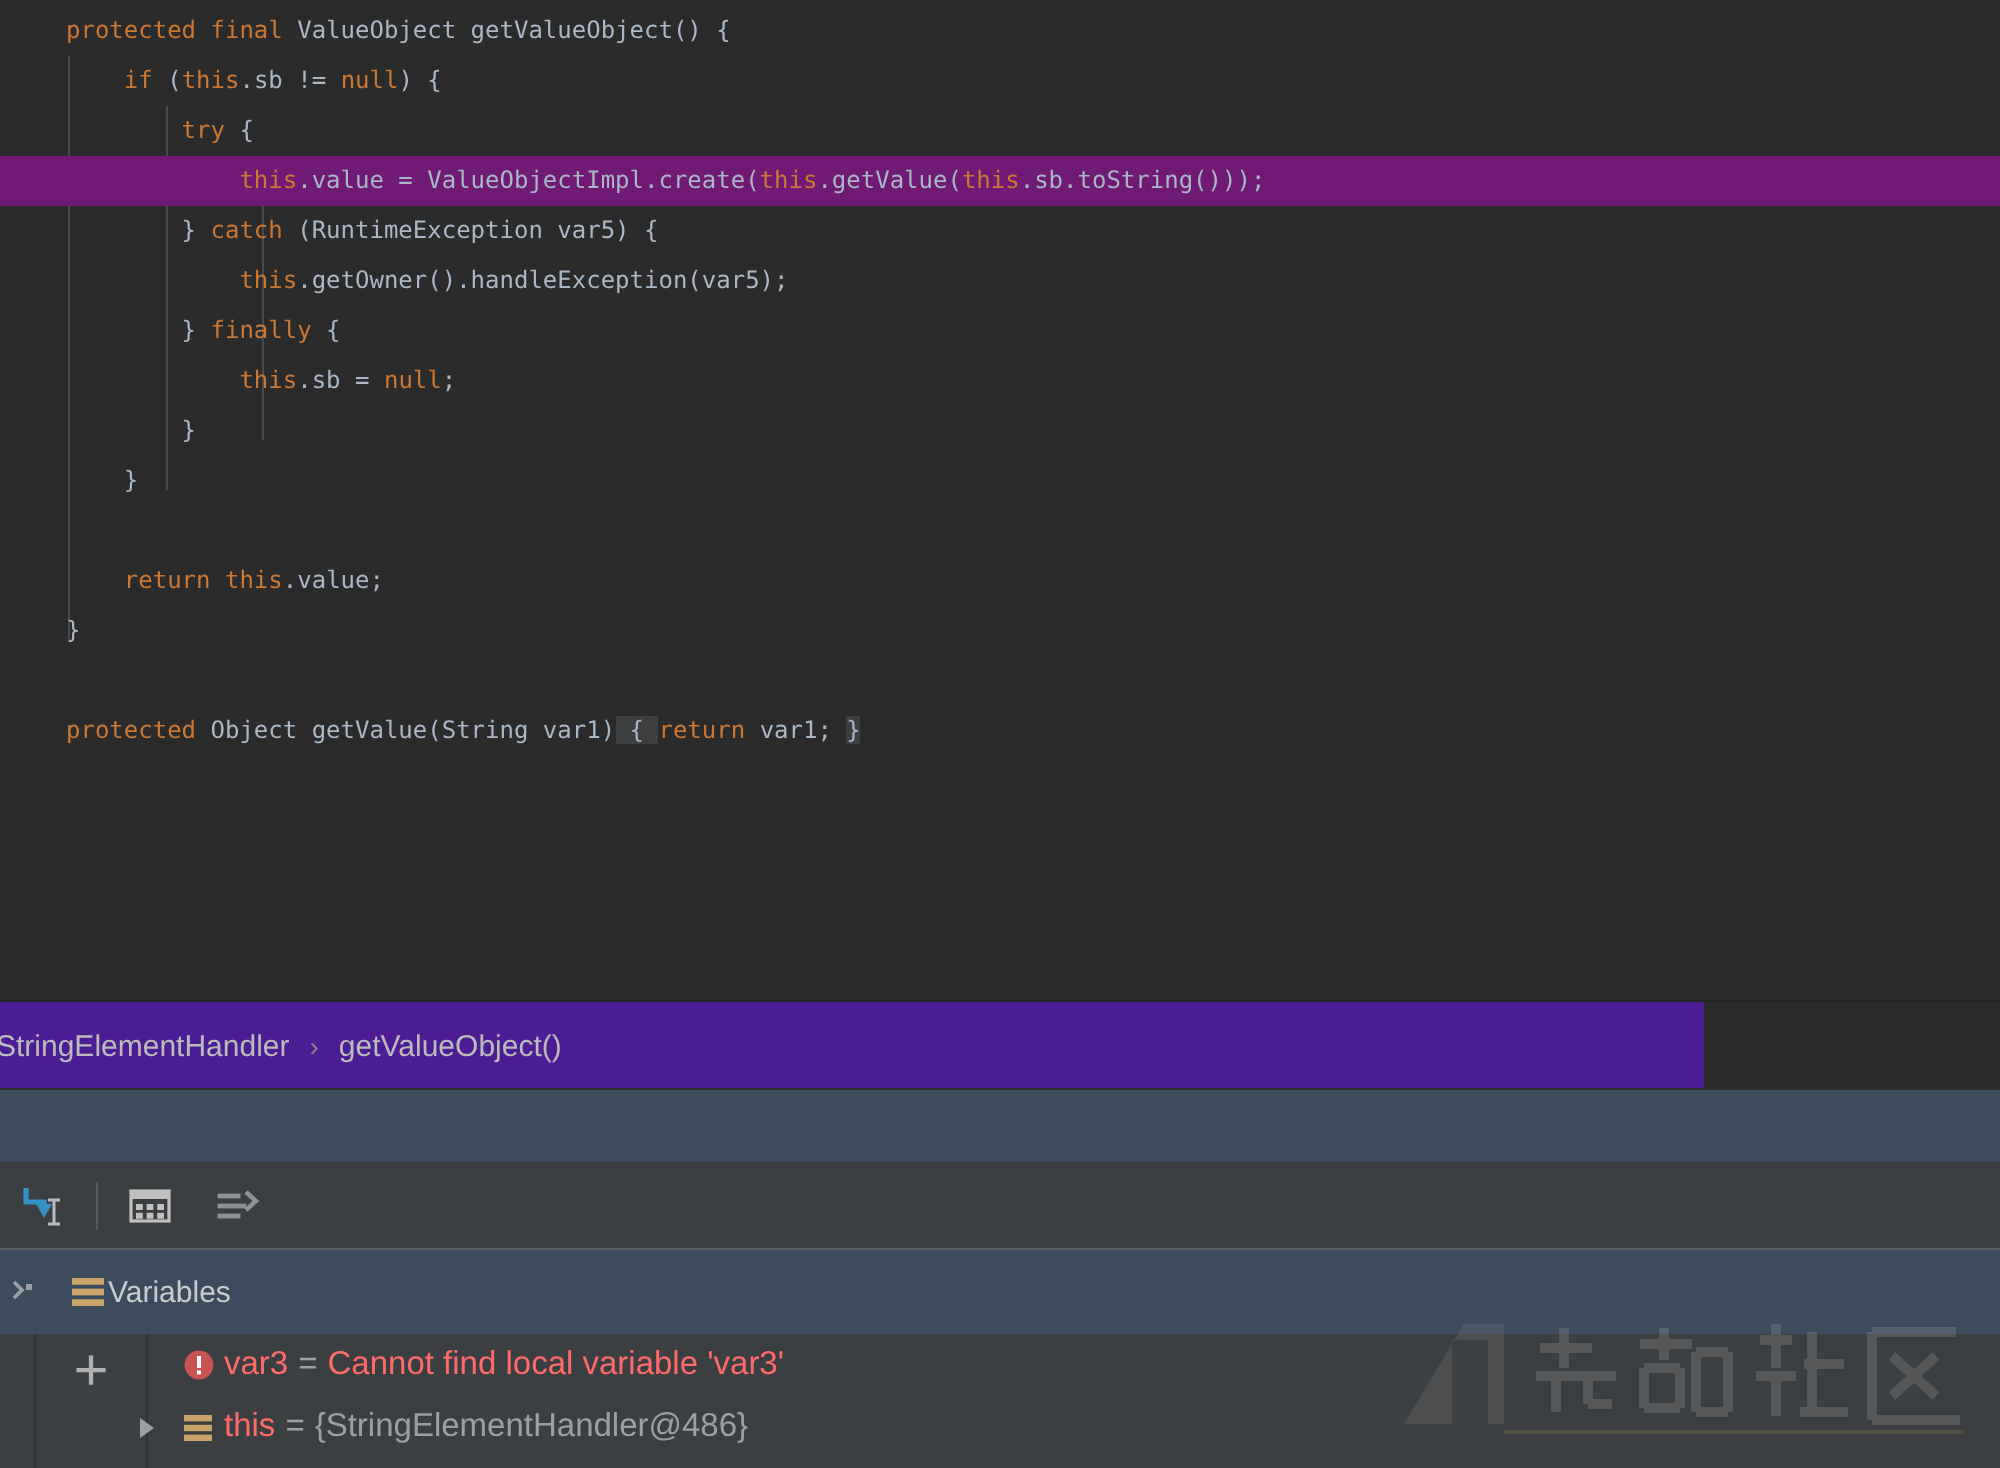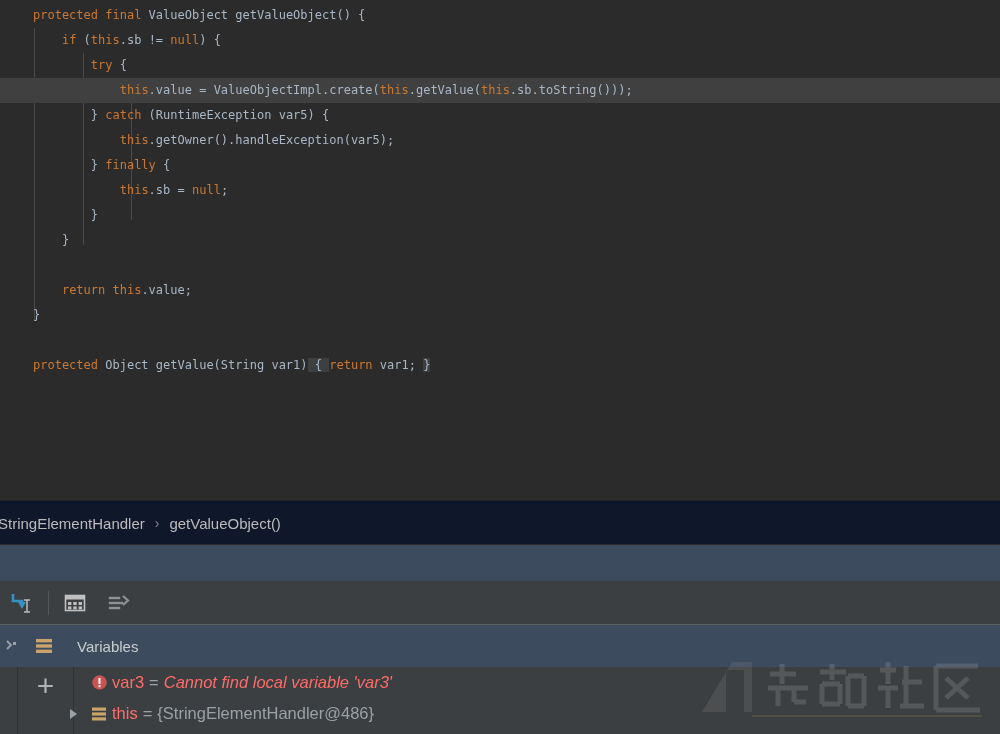--- a/index.html
+++ b/index.html
@@ -22,31 +22,31 @@
     position:relative;
     font-family:"DejaVu Sans Mono","Liberation Mono",monospace;
     font-size:12px;
     line-height:25px;
     color:#A9B7C6;
     padding-top:3px;
     white-space:pre;
   }
   .line{height:25px;position:relative;padding-left:0;}
   .line .txt{position:relative;display:inline-block;padding-left:33px;}
-  .line.hl{background:#404040;}
+  .line.hl{background:#701a75;}
   .line.hl .txt{padding-left:33px;}
   .kw{color:#CC7832;}
   .pl{color:#A9B7C6;}
   .fold{background:#3D3F41;color:#A9B7C6;}
 
   
   .breadcrumb-sep-top{position:absolute;left:0;top:500px;width:1000px;height:1px;background:#232525;}
   .breadcrumb{
-    position:absolute;left:0;top:501px;width:1000px;height:44px;
-    background:#0f172a;
+    position:absolute;left:0;top:501px;width:852px;height:44px;
+    background:#4c1d95;
     display:flex;align-items:center;
     font-size:15px;color:#BBBBBB;
     overflow:hidden;
   }
   .crumb{white-space:nowrap;}
   .crumb-first{margin-left:-2px;}
   .crumb-chevron{margin:0 10px;color:#888;font-size:14px;}
 
   
   .debug-band{
@@ -67,37 +67,37 @@
   .vsep{width:1px;height:24px;background:#555859;margin:0 4px;}
 
   
   .vars-header{
     position:absolute;left:0;top:625px;width:1000px;height:42px;
     background:#3C4B5E;
     display:flex;align-items:center;
   }
   .vars-header-top{position:absolute;left:0;top:624px;width:1000px;height:1px;background:#5A5F63;}
   .vh-left-icon{width:26px;height:42px;display:flex;align-items:center;justify-content:center;}
-  .vars-title{font-size:15px;color:#C8CCCE;margin-left:23px;}
+  .vars-title{font-size:15px;color:#C8CCCE;margin-left:0;}
 
   
   .vars-body{
     position:absolute;left:0;top:667px;width:1000px;height:67px;
     background:#3C3F41;
     overflow:hidden;
   }
   .vb-gutter{position:absolute;left:0;top:0;width:17px;height:67px;background:#3C3F41;border-right:1px solid #2F3133;}
   .vb-plus-col{position:absolute;left:18px;top:0;width:55px;height:67px;border-right:1px solid #2F3133;
                display:flex;align-items:flex-start;justify-content:center;padding-top:6px;}
   .plus{font-size:30px;color:#AFB1B3;line-height:26px;font-weight:300;}
   .vrows{position:absolute;left:60px;top:0;right:0;height:67px;}
   .vrow{height:31px;display:flex;align-items:center;font-size:16.5px;white-space:nowrap;}
   .vrow .twisty{width:26px;display:flex;align-items:center;justify-content:center;}
   .vrow .vicon{width:26px;display:flex;align-items:center;justify-content:center;}
-  .verr{color:#FF6B68;font-style:italic;}
+  .verr{color:#FF6B68;}
   .vname{color:#FF6B68;}
   .veq{color:#9AA0A6;margin:0 5px;}
   .vval-gray{color:#9AA0A6;}
 
   
   .watermark{
     position:absolute;right:14px;bottom:8px;
     height:72px;width:290px;
     pointer-events:none;opacity:.26;
   }

